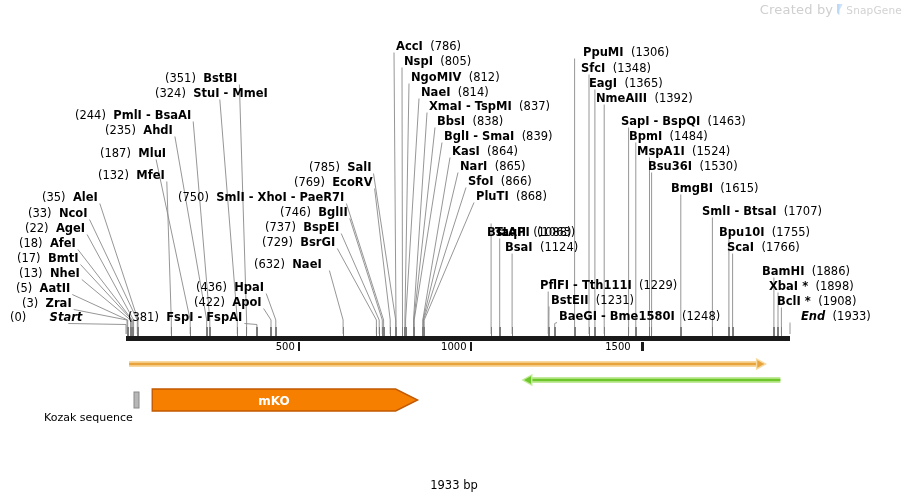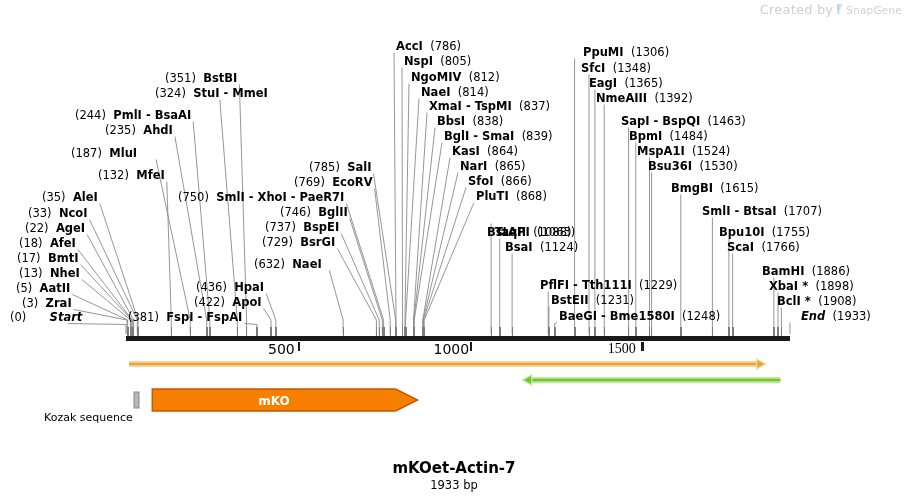--- a/index.html
+++ b/index.html
@@ -35,21 +35,21 @@
   .lbl .dash{font-weight:bold;}
 
   
   #leaders{position:absolute;left:0;top:0;width:908px;height:499px;}
 
   
   .backbone{
     position:absolute;background:#1a1a1a;
   }
   .ruler-ticklabel{
-    position:absolute;font-size:14px;color:#000;
+    position:absolute;font-size:10px;color:#000;
     font-family:"DejaVu Sans","Liberation Sans",sans-serif;
     white-space:nowrap;
   }
 
   
   .kozak-label{
     position:absolute;font-size:11px;color:#000;
     font-family:"DejaVu Sans","Liberation Sans",sans-serif;white-space:nowrap;
   }
 
@@ -146,21 +146,21 @@
       <div class="lbl" style="left: 10px; top: 312px;"><span class="pos">(0)</span>&nbsp;&nbsp;<span class="nm it">Start</span></div>
       <div class="lbl" style="left: 22px; top: 298px;"><span class="pos">(3)</span>&nbsp;&nbsp;<span class="nm">ZraI</span></div>
       <div class="lbl" style="left: 16px; top: 283px;"><span class="pos">(5)</span>&nbsp;&nbsp;<span class="nm">AatII</span></div>
       <div class="lbl" style="left: 19px; top: 268px;"><span class="pos">(13)</span>&nbsp;&nbsp;<span class="nm">NheI</span></div>
       <div class="lbl" style="left: 17px; top: 253px;"><span class="pos">(17)</span>&nbsp;&nbsp;<span class="nm">BmtI</span></div>
       <div class="lbl" style="left: 19px; top: 238px;"><span class="pos">(18)</span>&nbsp;&nbsp;<span class="nm">AfeI</span></div>
       <div class="lbl" style="left: 25px; top: 223px;"><span class="pos">(22)</span>&nbsp;&nbsp;<span class="nm">AgeI</span></div>
       <div class="lbl" style="left: 28px; top: 208px;"><span class="pos">(33)</span>&nbsp;&nbsp;<span class="nm">NcoI</span></div>
       <div class="lbl" style="left: 42px; top: 192px;"><span class="pos">(35)</span>&nbsp;&nbsp;<span class="nm">AleI</span></div>
       <div class="lbl" style="left: 98px; top: 170px;"><span class="pos">(132)</span>&nbsp;&nbsp;<span class="nm">MfeI</span></div>
-      <div class="lbl" style="left: 71px; top: 148px; text-align: right;"><span class="pos">(187)</span>&nbsp;&nbsp;<span class="nm">MluI</span></div>
+      <div class="lbl" style="left: 100px; top: 148px; text-align: right;"><span class="pos">(187)</span>&nbsp;&nbsp;<span class="nm">MluI</span></div>
       <div class="lbl" style="left: 105px; top: 125px;"><span class="pos">(235)</span>&nbsp;&nbsp;<span class="nm">AhdI</span></div>
       <div class="lbl" style="left: 75px; top: 110px;"><span class="pos">(244)</span>&nbsp;&nbsp;<span class="nm">PmlI</span><span class="dash"> - </span><span class="nm">BsaAI</span></div>
       <div class="lbl" style="left: 122px; top: 88px; margin-left: 33px;"><span class="pos">(324)</span>&nbsp;&nbsp;<span class="nm">StuI</span><span class="dash"> - </span><span class="nm">MmeI</span></div>
       <div class="lbl" style="left: 165px; top: 73px;"><span class="pos">(351)</span>&nbsp;&nbsp;<span class="nm">BstBI</span></div>
       <div class="lbl" style="left: 128px; top: 312px;"><span class="pos">(381)</span>&nbsp;&nbsp;<span class="nm">FspI</span><span class="dash"> - </span><span class="nm">FspAI</span></div>
       <div class="lbl" style="left: 194px; top: 297px;"><span class="pos">(422)</span>&nbsp;&nbsp;<span class="nm">ApoI</span></div>
       <div class="lbl" style="left: 196px; top: 282px;"><span class="pos">(436)</span>&nbsp;&nbsp;<span class="nm">HpaI</span></div>
       <div class="lbl" style="left: 254px; top: 259px;"><span class="pos">(632)</span>&nbsp;&nbsp;<span class="nm">NaeI</span></div>
       <div class="lbl" style="left: 262px; top: 237px;"><span class="pos">(729)</span>&nbsp;&nbsp;<span class="nm">BsrGI</span></div>
       <div class="lbl" style="left: 265px; top: 222px;"><span class="pos">(737)</span>&nbsp;&nbsp;<span class="nm">BspEI</span></div>
@@ -259,33 +259,32 @@
       <div class="backbone" style="left: 732.134px; top: 327px; width: 1.4px; height: 9px; background: rgb(125, 125, 125);"></div>
       <div class="backbone" style="left: 773.355px; top: 327px; width: 1.4px; height: 9px; background: rgb(125, 125, 125);"></div>
       <div class="backbone" style="left: 777.477px; top: 327px; width: 1.4px; height: 9px; background: rgb(125, 125, 125);"></div>
       <div class="backbone" style="left: 780.912px; top: 327px; width: 1.4px; height: 9px; background: rgb(125, 125, 125);"></div>
       <div class="backbone" style="left: 126px; top: 336px; width: 664px; height: 5px; background: rgb(26, 26, 26);"></div>
       <div class="backbone" style="left: 297.754px; top: 342px; width: 2.4px; height: 9px; background: rgb(26, 26, 26);"></div>
       <div class="ruler-ticklabel" style="left: 261.754px; top: 341px; width: 33px; text-align: right;">500</div>
       <div class="backbone" style="left: 469.508px; top: 342px; width: 2.4px; height: 9px; background: rgb(26, 26, 26);"></div>
       <div class="ruler-ticklabel" style="left: 433.508px; top: 341px; width: 33px; text-align: right;">1000</div>
       <div class="backbone" style="left: 641.261px; top: 342px; width: 2.4px; height: 9px; background: rgb(26, 26, 26);"></div>
-      <div class="ruler-ticklabel" style="left: 605.261px; top: 341px; width: 33px; text-align: center; font-family: Liberation Serif, serif;">1500</div>
+      <div class="ruler-ticklabel" style="left: 605.261px; top: 341px; width: 33px; text-align: left;">1500</div>
     </div>
 
   <svg id="tracks" width="908" height="160" style="position:absolute;left:0;top:352;">
       <line x1="129.09156751163994" y1="12" x2="758.6109674081738" y2="12" stroke="#f7d9a0" stroke-width="6"></line>
       <line x1="129.09156751163994" y1="12" x2="758.6109674081738" y2="12" stroke="#e8a33d" stroke-width="2.6"></line>
       <path d="M 756.6109674081738 7 L 765.6109674081738 12 L 756.6109674081738 17 Z" fill="#e8a33d" stroke="#f7d9a0" stroke-width="1.4"></path>
       <line x1="529.751163993792" y1="28" x2="780.3817899637869" y2="28" stroke="#c3ea9a" stroke-width="6"></line>
       <line x1="529.751163993792" y1="28" x2="780.3817899637869" y2="28" stroke="#6ec72a" stroke-width="2.6"></line>
       <path d="M 531.751163993792 23 L 522.751163993792 28 L 531.751163993792 33 Z" fill="#6ec72a" stroke="#c3ea9a" stroke-width="1.4"></path>
       <rect x="134" y="40" width="5" height="16" fill="#b7b7b7" stroke="#8a8a8a" stroke-width="1"></rect>
       <path d="M 152.24418003103983 37 L 395.6078634247284 37 L 417.6078634247284 48 L 395.6078634247284 59 L 152.24418003103983 59 Z" fill="#f77f00" stroke="#c25a00" stroke-width="1.4"></path>
       <text x="273.9260217278841" y="52.5" text-anchor="middle" fill="#ffffff" font-size="12" font-weight="bold" font-family="&quot;DejaVu Sans&quot;,&quot;Liberation Sans&quot;,sans-serif">mKO</text>
     </svg>
 
   <div class="kozak-label" style="left:44px;top:411px;">Kozak sequence</div>
 
-  <div class="title-main" style="top:459px;">mKOet-Actin-7</div>
   <div class="title-sub" style="top:478px;">1933 bp</div>
 
 </div>
 
 </body></html>

